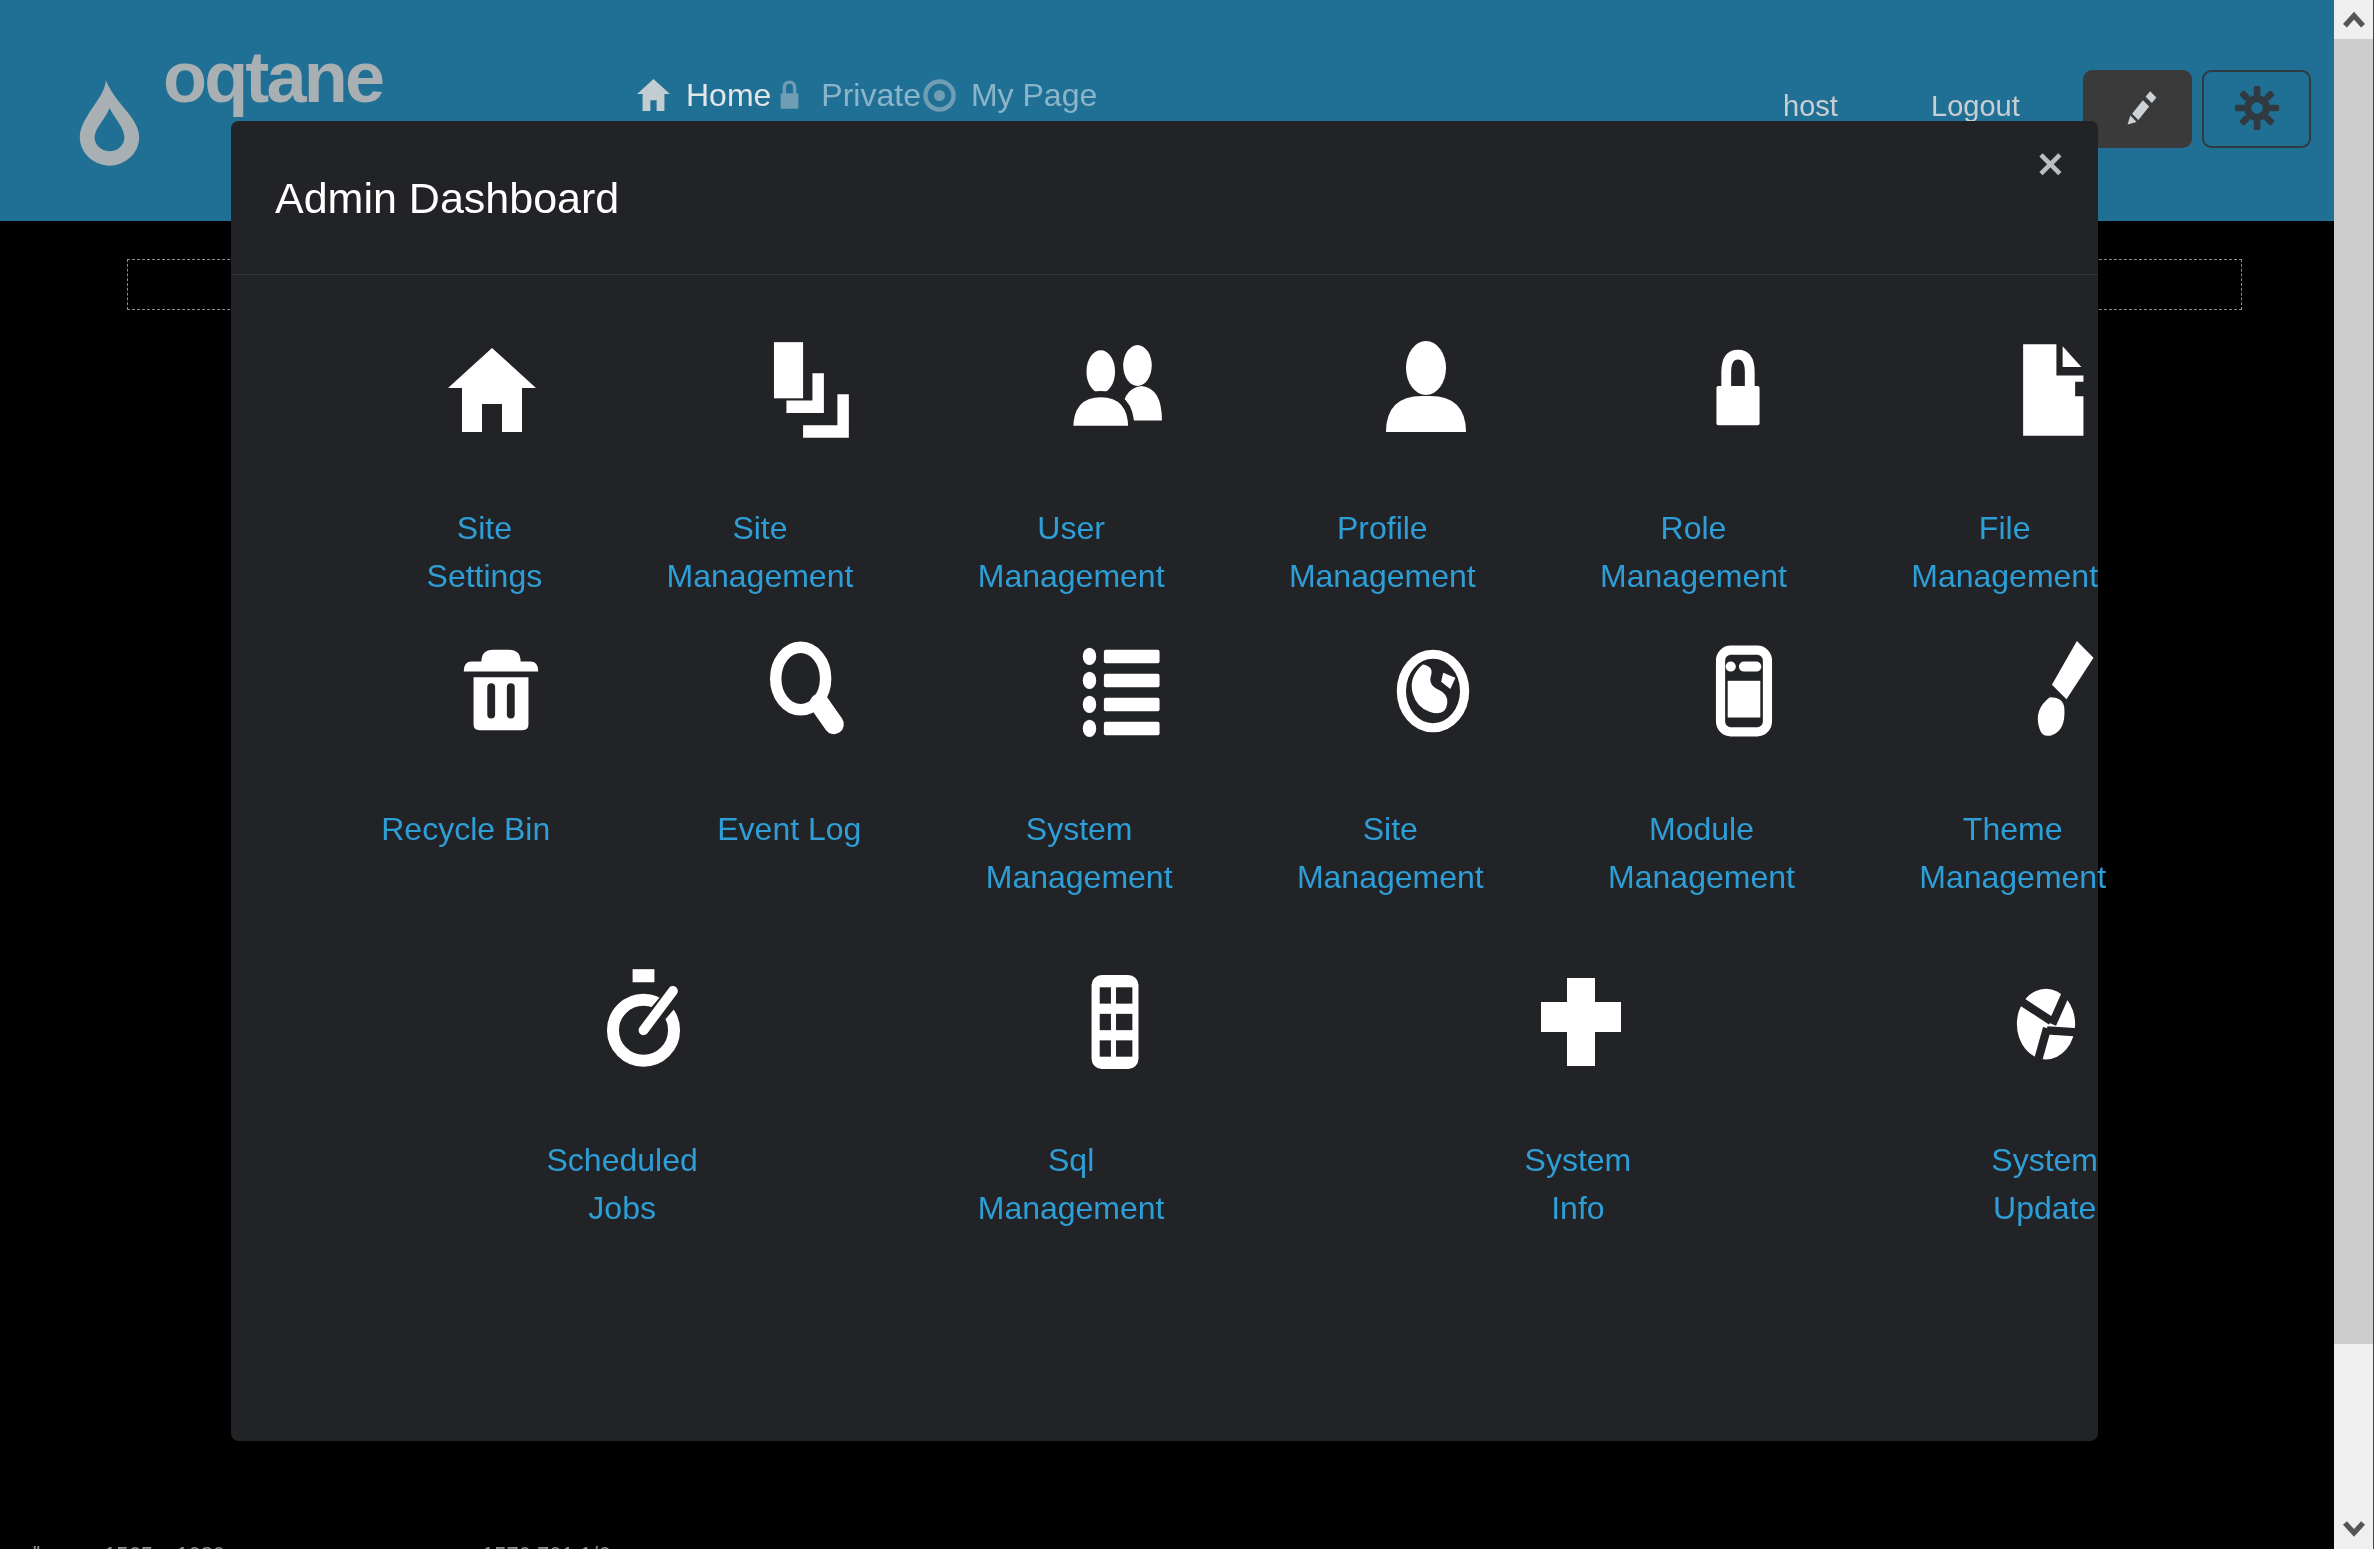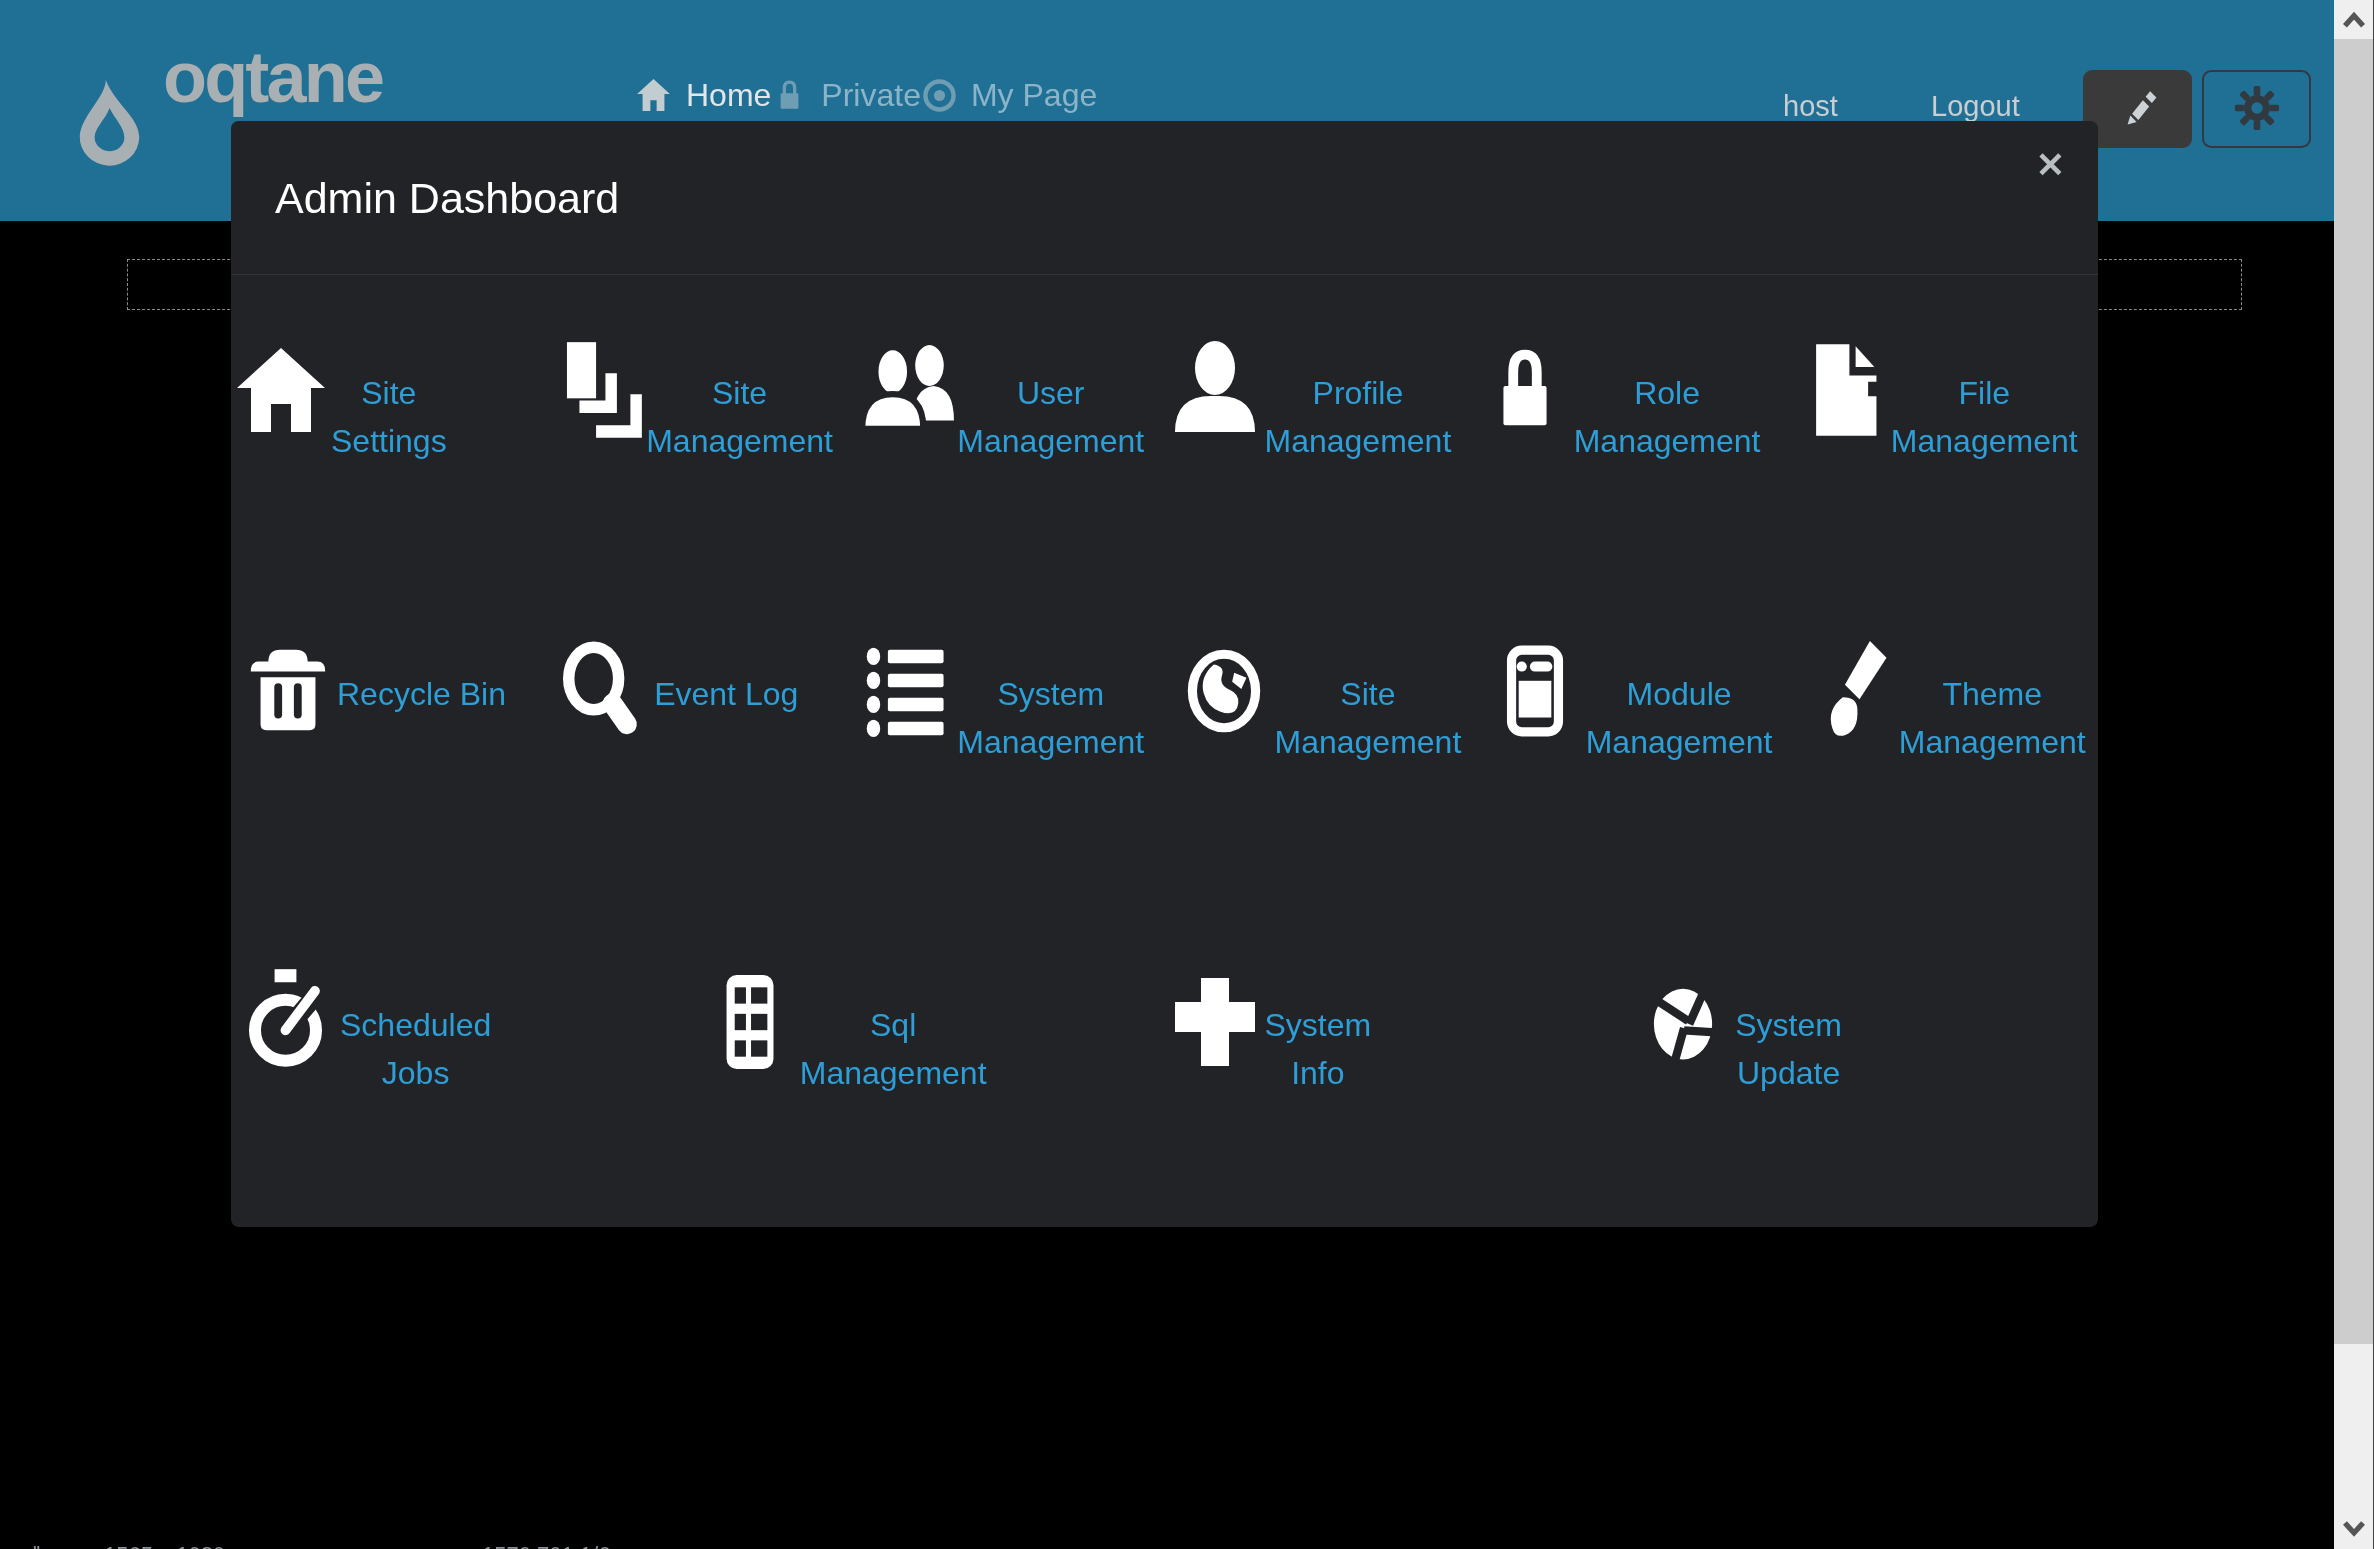--- a/index.html
+++ b/index.html
@@ -34,30 +34,30 @@
   .pane-placeholder { position:absolute; left:127px; top:259px; width:2115px; height:51px; border:1.9px dashed #8b8b8b; z-index:5; }
 
   
   .bottom-strip { position:absolute; left:0; top:1542px; width:2375px; height:7.4px; overflow:hidden; z-index:6; color:#8d9296; font-size:22px; }
   .bottom-strip span { position:absolute; top:0; white-space:nowrap; }
   .frag-ticks { left:32px; letter-spacing:5.6px; }
   .frag-1 { left:104px; }
   .frag-2 { left:482px; }
 
   
-  .modal { position:absolute; left:231px; top:121px; width:1867px; height:1106px; background:#222326; border-radius:7.4px; z-index:20; }
+  .modal { position:absolute; left:231px; top:121px; width:1867px; height:1320px; background:#222326; border-radius:7.4px; z-index:20; }
   .modal-header { position:relative; height:154px; border-bottom:0.9px solid rgba(255,255,255,0.08); }
   .modal-title { position:absolute; left:44px; top:50%; transform:translateY(-50%); font-size:43px; color:#fff; font-weight:400; }
   .modal-close { position:absolute; right:33px; top:26px; font-size:35px; color:#b9bec2; font-weight:700; cursor:pointer; line-height:1; }
 
   .tile-row { position:absolute; left:0; width:100%; display:flex; }
   .row-1 { top:213px; }
   .row-2 { top:514px;margin-left:8px; }
   .row-3 { top:845px; }
-  .tile { flex:1 1 0; display:flex; flex-direction:row; align-items:flex-start; text-decoration:none; cursor:pointer; }
+  .tile { flex:1 1 0; display:flex; flex-direction:column; align-items:flex-end; text-decoration:none; cursor:pointer;gap:24px; }
   .tile-icon { height:111px; display:flex; align-items:center; justify-content:center; color:#fff; }
   .tile-icon svg { display:block; }
   .tile-label { margin-top:35px; text-align:center; color:#2e9ed7; font-size:32px; line-height:48px; }
   .tile-label span { display:block; }
   .tile-label span:empty { display:none; }
 </style>
 </head>
 <body>
 
 <div class="header">

